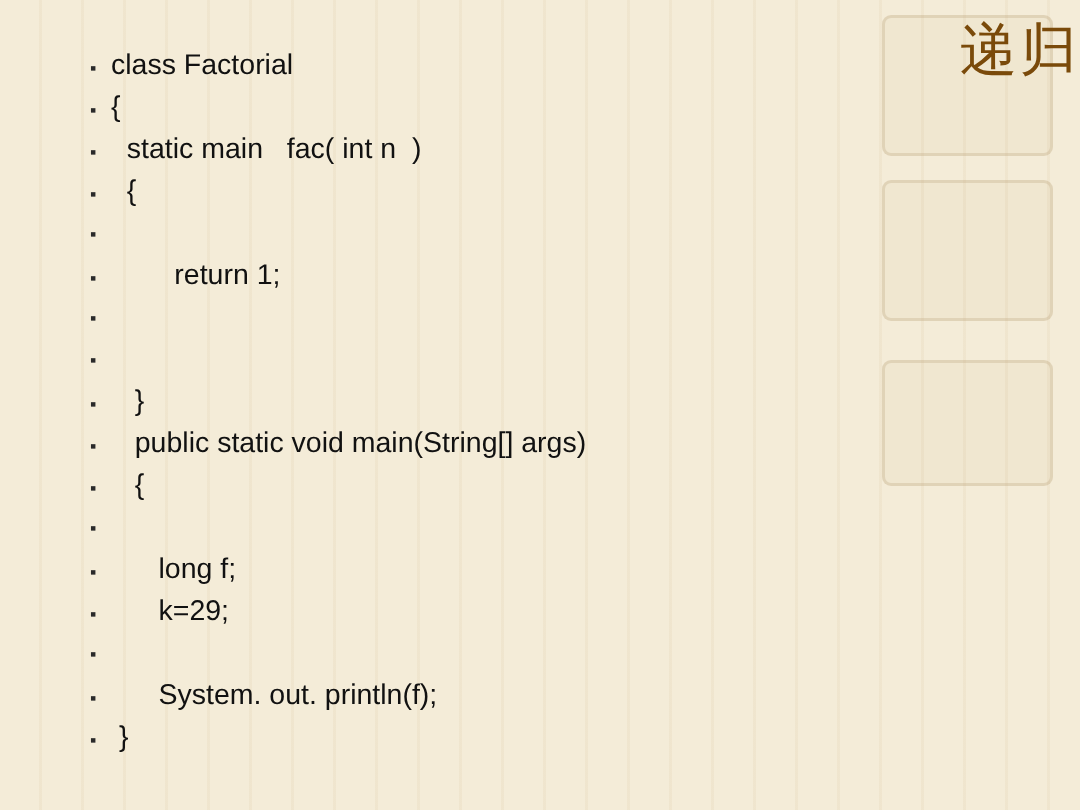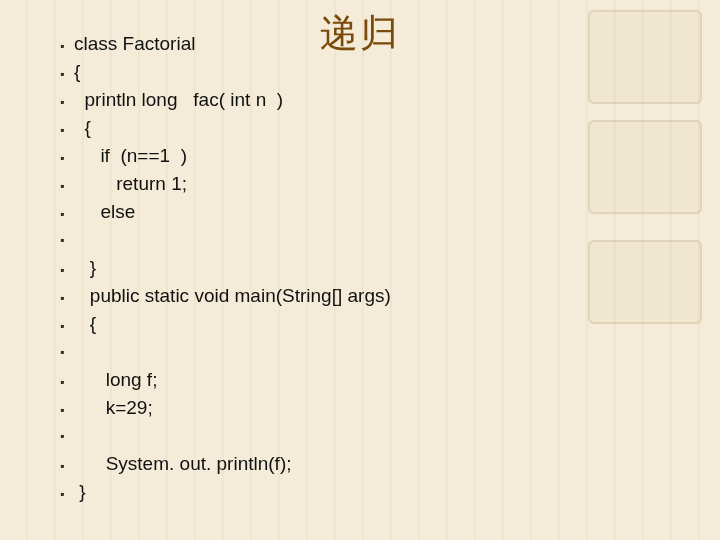--- a/index.html
+++ b/index.html
@@ -47,21 +47,21 @@
   }
   .deco .s1 { right: 18px; top: 10px;  width: 110px; height: 90px; }
   .deco .s2 { right: 18px; top: 120px; width: 110px; height: 90px; }
   .deco .s3 { right: 18px; top: 240px; width: 110px; height: 80px; }
 
   .title {
     position: absolute;
     top: 8px;
     left: 0;
     width: 720px;
-    text-align: center;
+    text-align: right;
     font-family: "SimSun", "Songti SC", serif;
     font-size: 38px;
     color: #7a4a0a;
     font-weight: 400;
     letter-spacing: 2px;
   }
 
   .code-block {
     position: absolute;
     left: 60px;
@@ -108,37 +108,35 @@
     <div class="line">
       <span class="bullet">▪</span>
       <span class="txt">class Factorial</span>
     </div>
     <div class="line">
       <span class="bullet">▪</span>
       <span class="txt">{</span>
     </div>
     <div class="line">
       <span class="bullet">▪</span>
-      <span class="txt">  println long   fac( int n  )</span>
+      <span class="txt">  static main   fac( int n  )</span>
     </div>
     <div class="line">
       <span class="bullet">▪</span>
       <span class="txt">  {</span>
     </div>
     <div class="line">
       <span class="bullet">▪</span>
-      <span class="txt">     if  (n==1  )</span>
     </div>
     <div class="line">
       <span class="bullet">▪</span>
       <span class="txt">        return 1;</span>
     </div>
     <div class="line">
       <span class="bullet">▪</span>
-      <span class="txt">     else</span>
     </div>
     <div class="line">
       <span class="bullet">▪</span>
     </div>
     <div class="line">
       <span class="bullet">▪</span>
       <span class="txt">   }</span>
     </div>
     <div class="line">
       <span class="bullet">▪</span>

